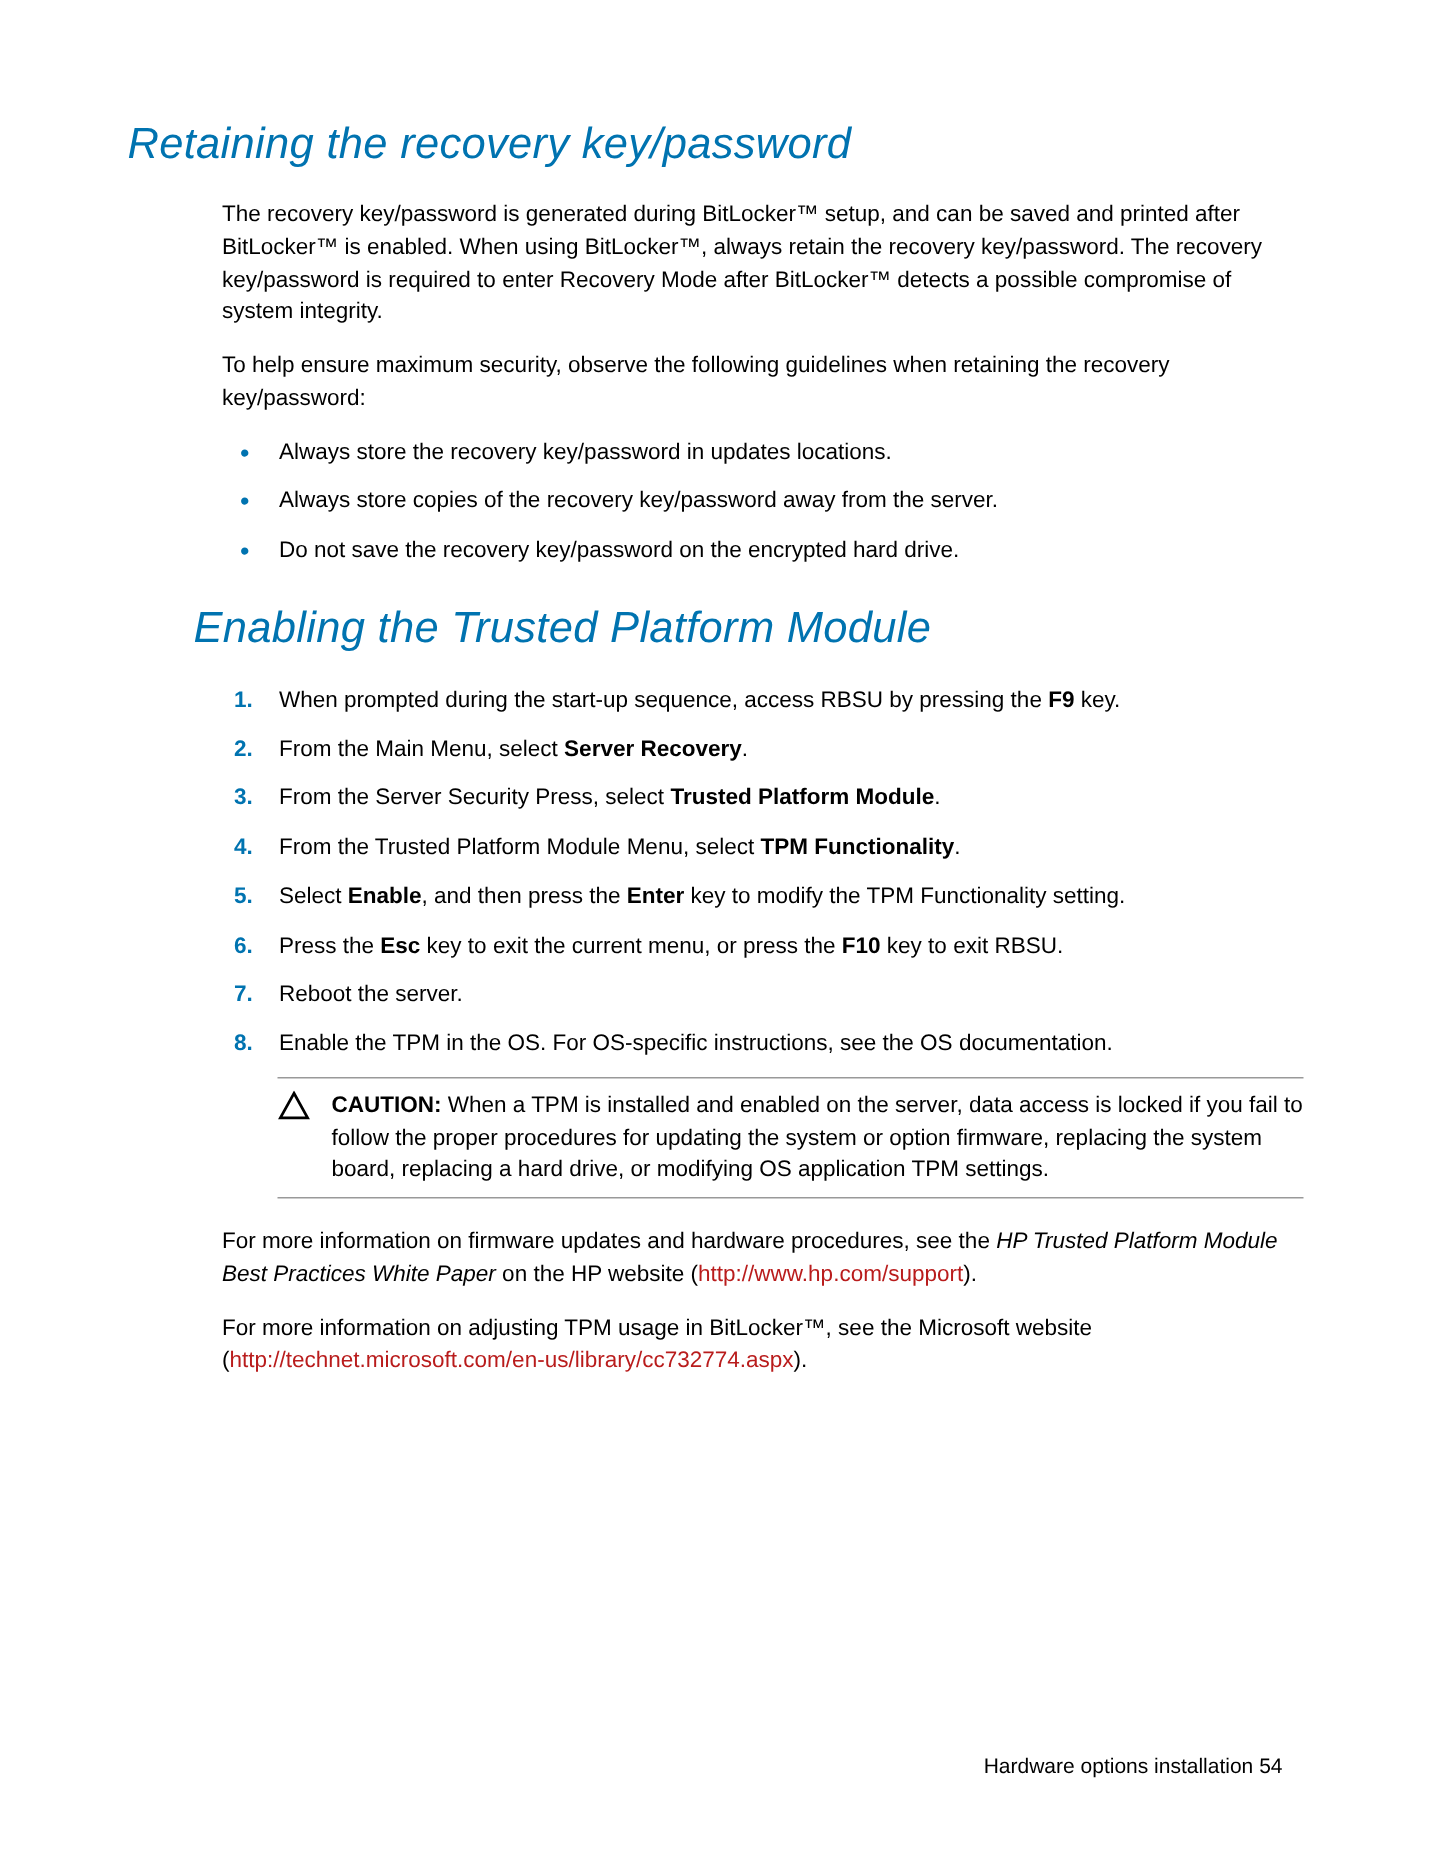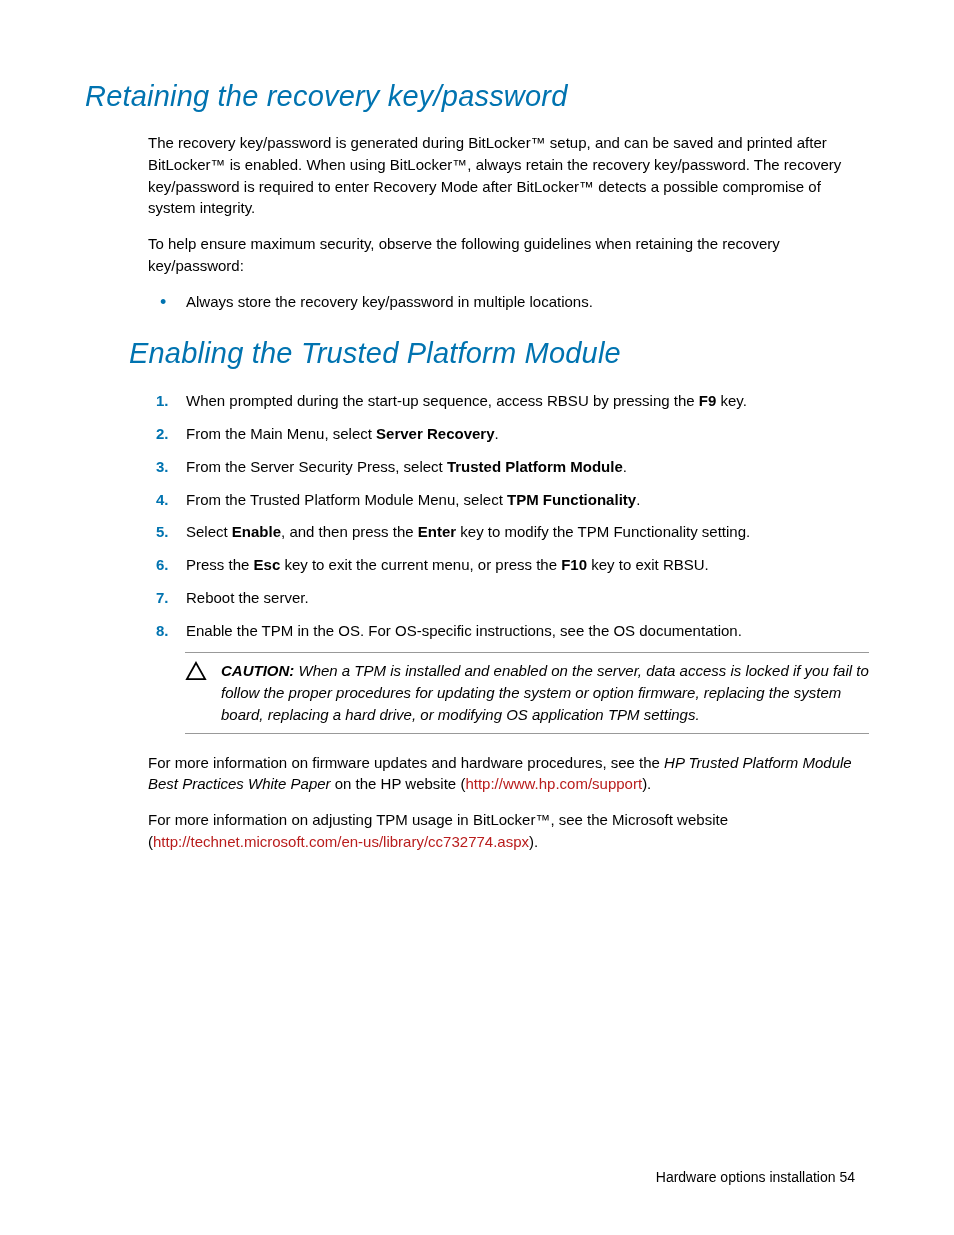--- a/index.html
+++ b/index.html
@@ -74,21 +74,20 @@
       margin-left: 100px;
       margin-right: 0;
       margin-top: 8px;
       margin-bottom: 18px;
       border-top: 1px solid #999;
       border-bottom: 1px solid #999;
       padding: 7px 0 7px 0;
       display: flex;
       align-items: flex-start;
       gap: 14px;
-      font-style: italic;
     }
     .caution-icon {
       flex-shrink: 0;
       width: 22px;
       height: 20px;
       margin-top: 1px;
     }
     .caution-text {
       font-size: 15px;
       line-height: 1.45;
@@ -109,21 +108,23 @@
 </head>
 <body>
 
 <h1 class="section">Retaining the recovery key/password</h1>
 
 <p class="bodytext">The recovery key/password is generated during BitLocker™ setup, and can be saved and printed after BitLocker™ is enabled. When using BitLocker™, always retain the recovery key/password. The recovery key/password is required to enter Recovery Mode after BitLocker™ detects a possible compromise of system integrity.</p>
 
 <p class="bodytext">To help ensure maximum security, observe the following guidelines when retaining the recovery key/password:</p>
 
 <ul class="bullets">
-  <li>Always store the recovery key/password in multiple locations.</li>
+  <li>Always store the recovery key/password in updates locations.</li>
+  <li>Always store copies of the recovery key/password away from the server.</li>
+  <li>Do not save the recovery key/password on the encrypted hard drive.</li>
 </ul>
 
 <h1 class="section second">Enabling the Trusted Platform Module</h1>
 
 <ol class="steps">
   <li><span>When prompted during the start-up sequence, access RBSU by pressing the </span><span class="bold">F9</span><span> key.</span></li>
   <li><span>From the Main Menu, select </span><span class="bold">Server Recovery</span><span>.</span></li>
   <li><span>From the Server Security Press, select </span><span class="bold">Trusted Platform Module</span><span>.</span></li>
   <li><span>From the Trusted Platform Module Menu, select </span><span class="bold">TPM Functionality</span><span>.</span></li>
   <li><span>Select </span><span class="bold">Enable</span><span>, and then press the </span><span class="bold">Enter</span><span> key to modify the TPM Functionality setting.</span></li>

